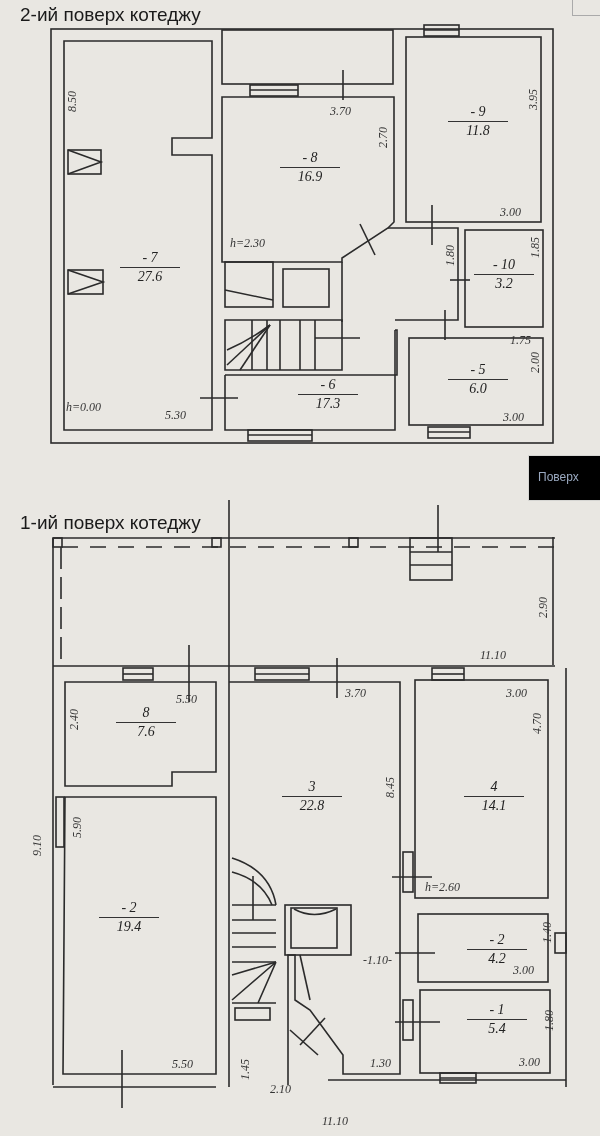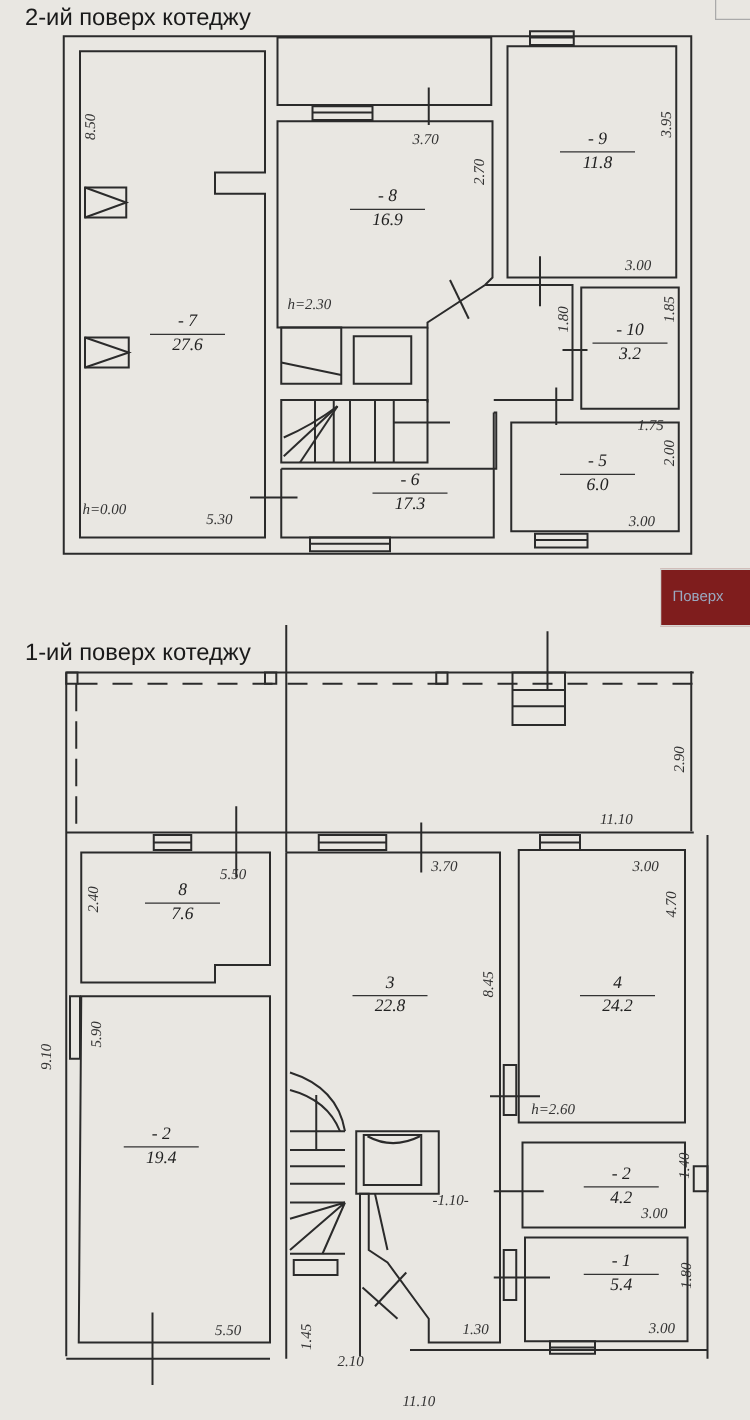--- a/index.html
+++ b/index.html
@@ -2,21 +2,21 @@
 <html><head>
 <meta charset="utf-8">
 <style>
   html, body { margin:0; padding:0; }
   body { width:600px; height:1136px; background:#e9e7e2; position:relative; overflow:hidden;
          font-family:"Liberation Sans", sans-serif; }
   .caption { position:absolute; left:20px; font-size:19px; color:#1a1a1a; font-family:Liberation Sans, sans-serif; }
   .plan { position:absolute; left:0; }
   .plan svg { display:block; }
   .side-tab { position:absolute; left:528px; top:455px; width:72px; height:46px;
-              background:#7f1d1d; border:1px solid #d6d6d3; border-right:none; box-sizing:border-box; }
+              background:#000000; border:1px solid #d6d6d3; border-right:none; box-sizing:border-box; }
   .side-tab span { position:absolute; left:9px; top:14px; font-size:12px; color:#9aa9c0; white-space:nowrap; }
   .corner-tab { position:absolute; left:572px; top:0; width:28px; height:16px; border:1px solid #aaa; border-top:none; border-right:none; box-sizing:border-box; }
   .lbl { position:absolute; font-family:"Liberation Serif", serif; font-style:italic; color:#333; font-size:12px; white-space:nowrap; }
   .num { position:absolute; font-family:"Liberation Serif", serif; font-style:italic; color:#222; font-size:14px; text-align:center; width:60px; }
   .num .top { display:block; border-bottom:1.5px solid #333; padding-bottom:1px; }
   .num .bot { display:block; padding-top:1px; }
   .v { transform:rotate(-90deg); transform-origin:center; }
 </style>
 </head>
 <body>
@@ -217,21 +217,21 @@
 <div class="num" style="left:99px;top:900px;">
     <span class="top">- 2</span>
     <span class="bot">19.4</span>
   </div>
 <div class="num" style="left:282px;top:779px;">
     <span class="top">3</span>
     <span class="bot">22.8</span>
   </div>
 <div class="num" style="left:464px;top:779px;">
     <span class="top">4</span>
-    <span class="bot">24.2</span>
+    <span class="bot">14.1</span>
   </div>
 <div class="num" style="left:467px;top:932px;">
     <span class="top">- 2</span>
     <span class="bot">4.2</span>
   </div>
 <div class="num" style="left:467px;top:1002px;">
     <span class="top">- 1</span>
     <span class="bot">5.4</span>
   </div>
 
@@ -239,21 +239,21 @@
 <div class="lbl" style="left:480px;top:648px;">11.10</div>
 <div class="lbl v" style="left:64px;top:712px;">2.40</div>
 <div class="lbl" style="left:176px;top:692px;">5.50</div>
 <div class="lbl" style="left:345px;top:686px;">3.70</div>
 <div class="lbl" style="left:506px;top:686px;">3.00</div>
 <div class="lbl v" style="left:527px;top:716px;">4.70</div>
 <div class="lbl v" style="left:380px;top:780px;">8.45</div>
 <div class="lbl v" style="left:67px;top:820px;">5.90</div>
 <div class="lbl v" style="left:27px;top:838px;">9.10</div>
 <div class="lbl" style="left:425px;top:880px;">h=2.60</div>
-<div class="lbl" style="left:346px;top:953px;font-family:Liberation Serif, serif;">-1.10-</div>
+<div class="lbl" style="left:363px;top:953px;font-family:Liberation Serif, serif;">-1.10-</div>
 <div class="lbl v" style="left:537px;top:925px;">1.40</div>
 <div class="lbl" style="left:513px;top:963px;">3.00</div>
 <div class="lbl v" style="left:539px;top:1013px;">1.80</div>
 <div class="lbl" style="left:519px;top:1055px;">3.00</div>
 <div class="lbl" style="left:172px;top:1057px;">5.50</div>
 <div class="lbl v" style="left:235px;top:1062px;">1.45</div>
 <div class="lbl" style="left:258px;top:1082px;margin-left:12px;">2.10</div>
 <div class="lbl" style="left:370px;top:1056px;font-style:italic;">1.30</div>
 <div class="lbl" style="left:322px;top:1114px;">11.10</div>
 

